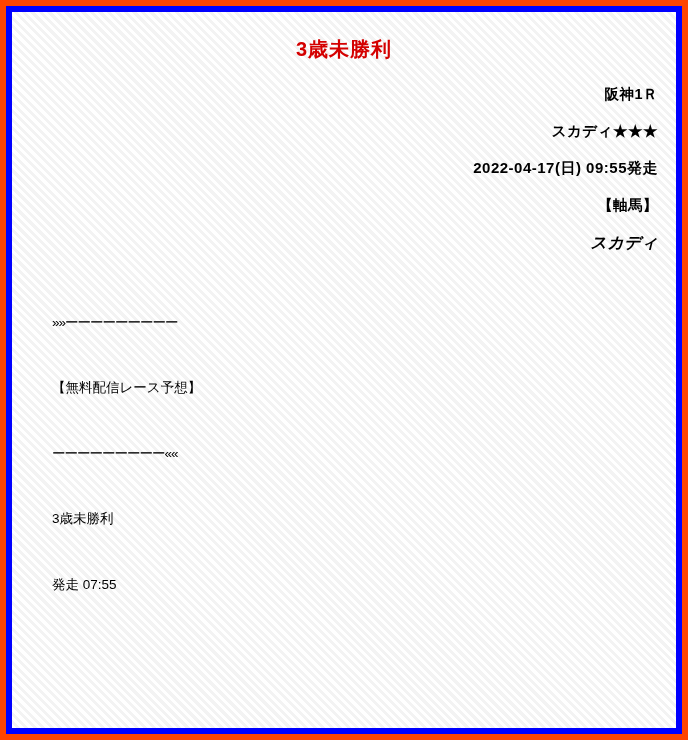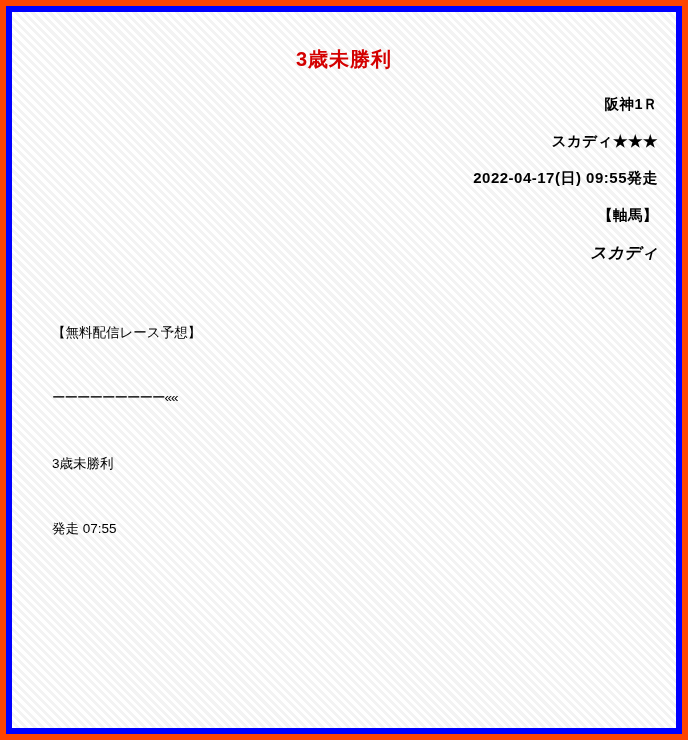--- a/index.html
+++ b/index.html
@@ -36,21 +36,21 @@
     width: 100%;
     height: 100%;
     background:
       repeating-linear-gradient(
         45deg,
         #ffffff 0px,
         #ffffff 3px,
         #f3f3f3 3px,
         #f3f3f3 6px
       );
-    padding: 24px 18px 0 18px;
+    padding: 14px 18px 0 18px;
     overflow: hidden;
   }
   .title {
     text-align: center;
     color: #d40000;
     font-weight: bold;
     font-size: 20px;
     letter-spacing: 1px;
     margin: 10px 0 22px 0;
   }
@@ -91,20 +91,21 @@
 
       <div class="title">3歳未勝利</div>
 
       <div class="head-line">阪神1Ｒ</div>
       <div class="head-line">スカディ★★★</div>
       <div class="head-line big">2022-04-17(日) 09:55発走</div>
       <div class="head-line">【軸馬】</div>
       <div class="head-line name">スカディ</div>
 
       <div class="body-block">
+        <div class="sep">»»ーーーーーーーーー</div>
         <div>【無料配信レース予想】</div>
         <div class="sep">ーーーーーーーーー««</div>
         <div>3歳未勝利</div>
         <div>発走 07:55</div>
         
         
         
         
         
         

